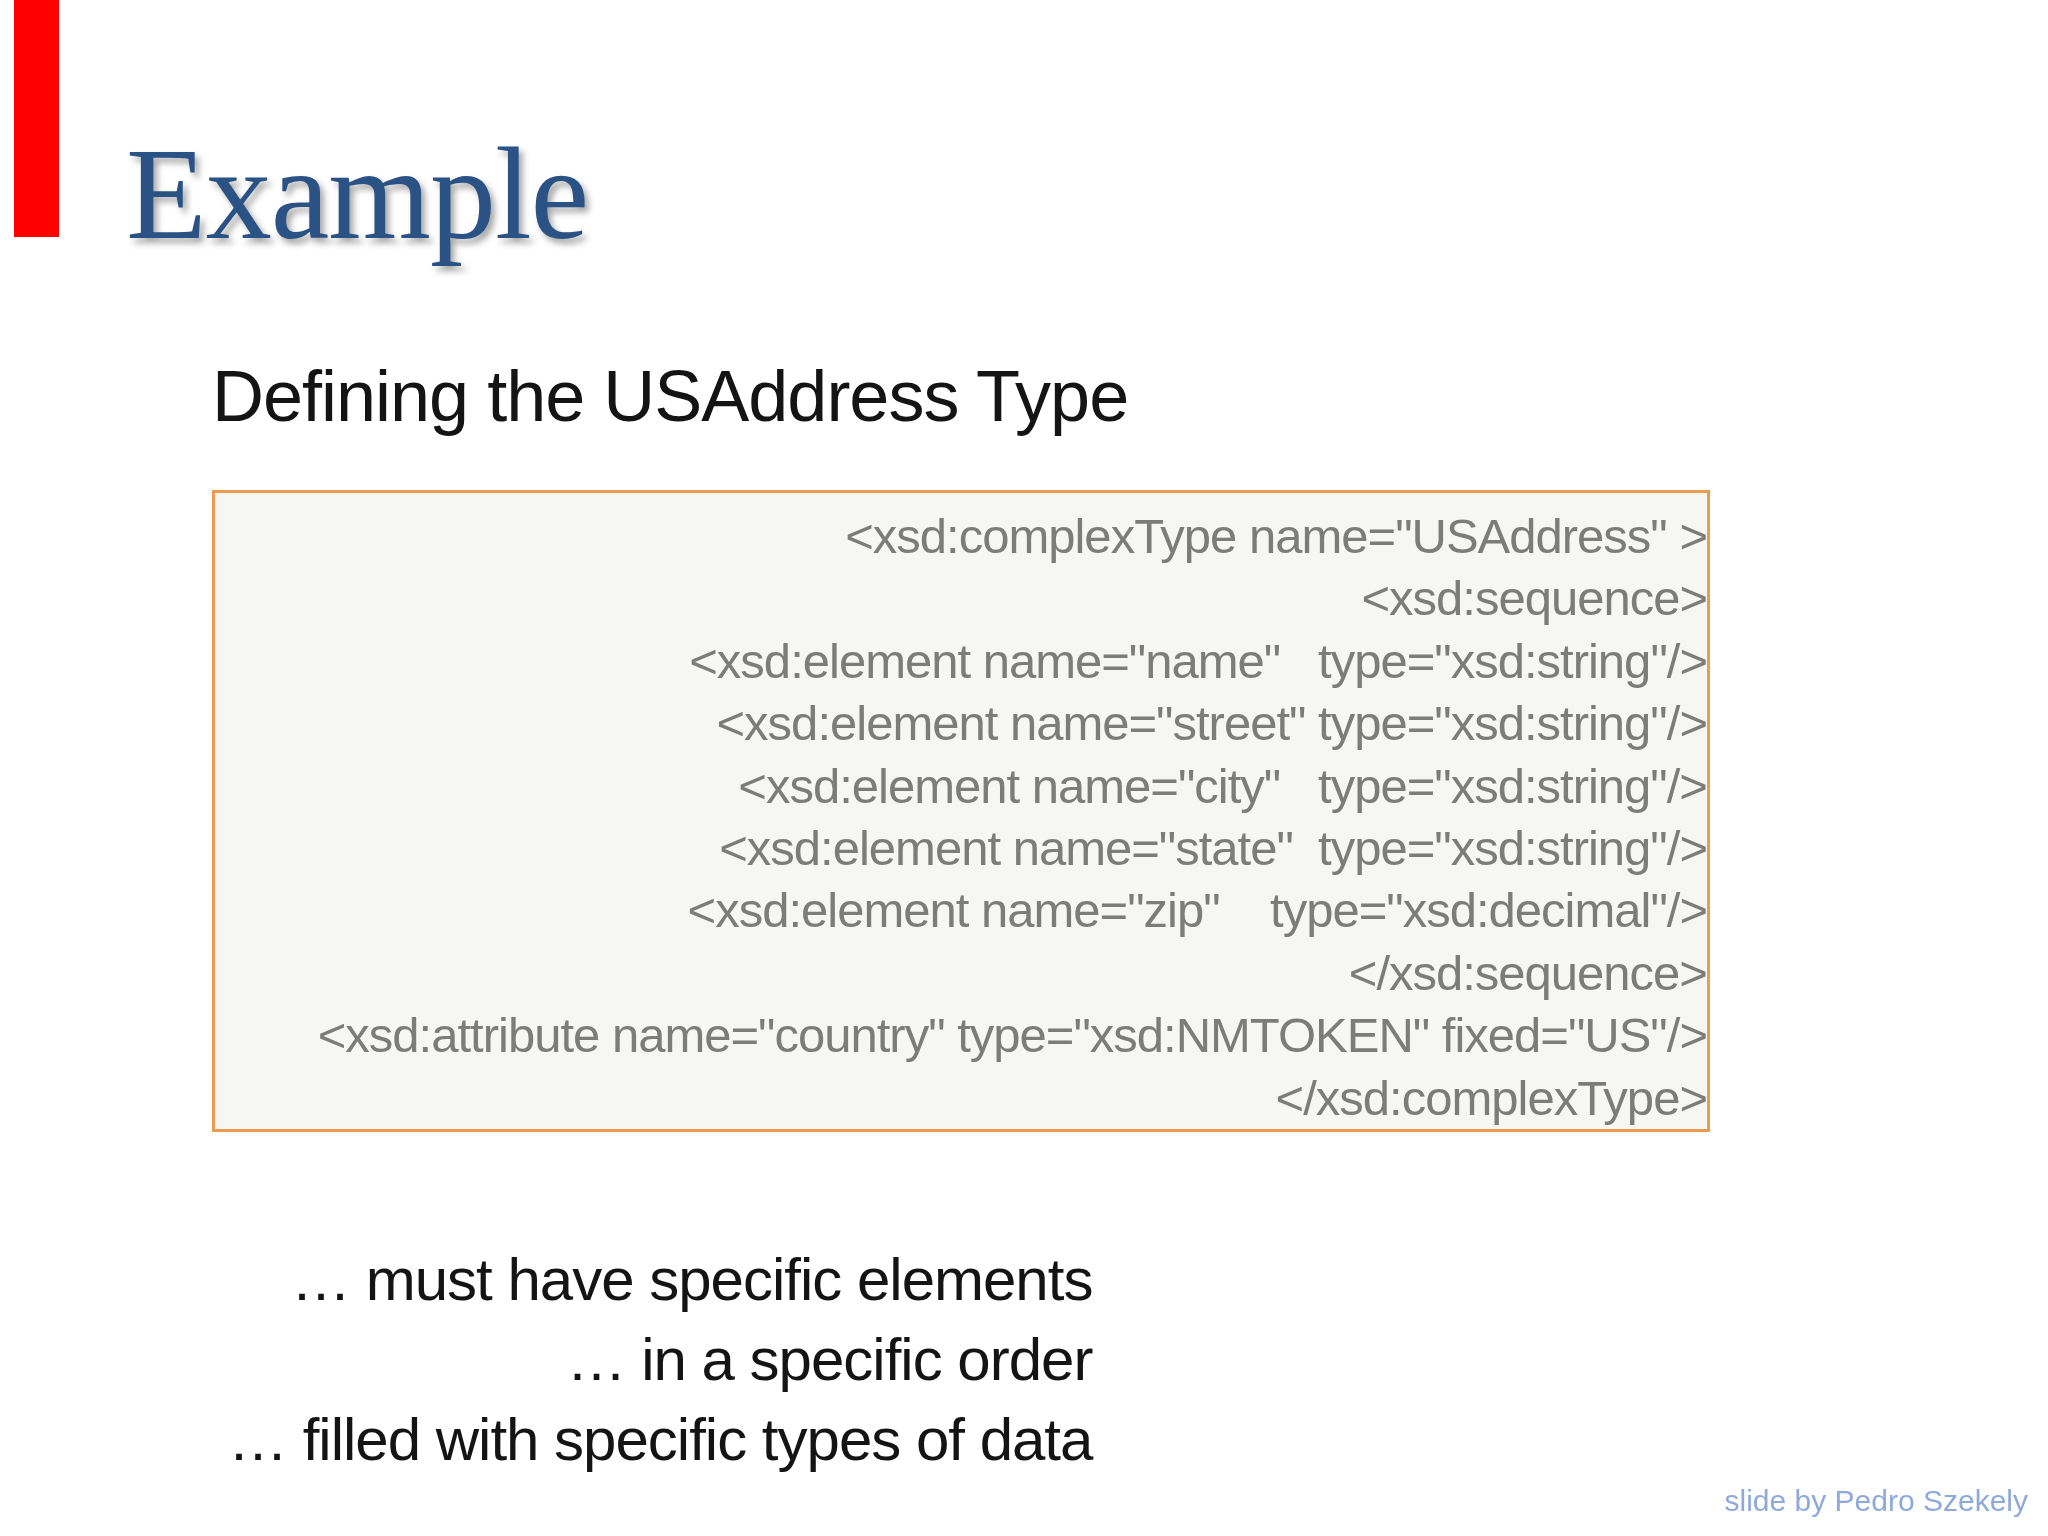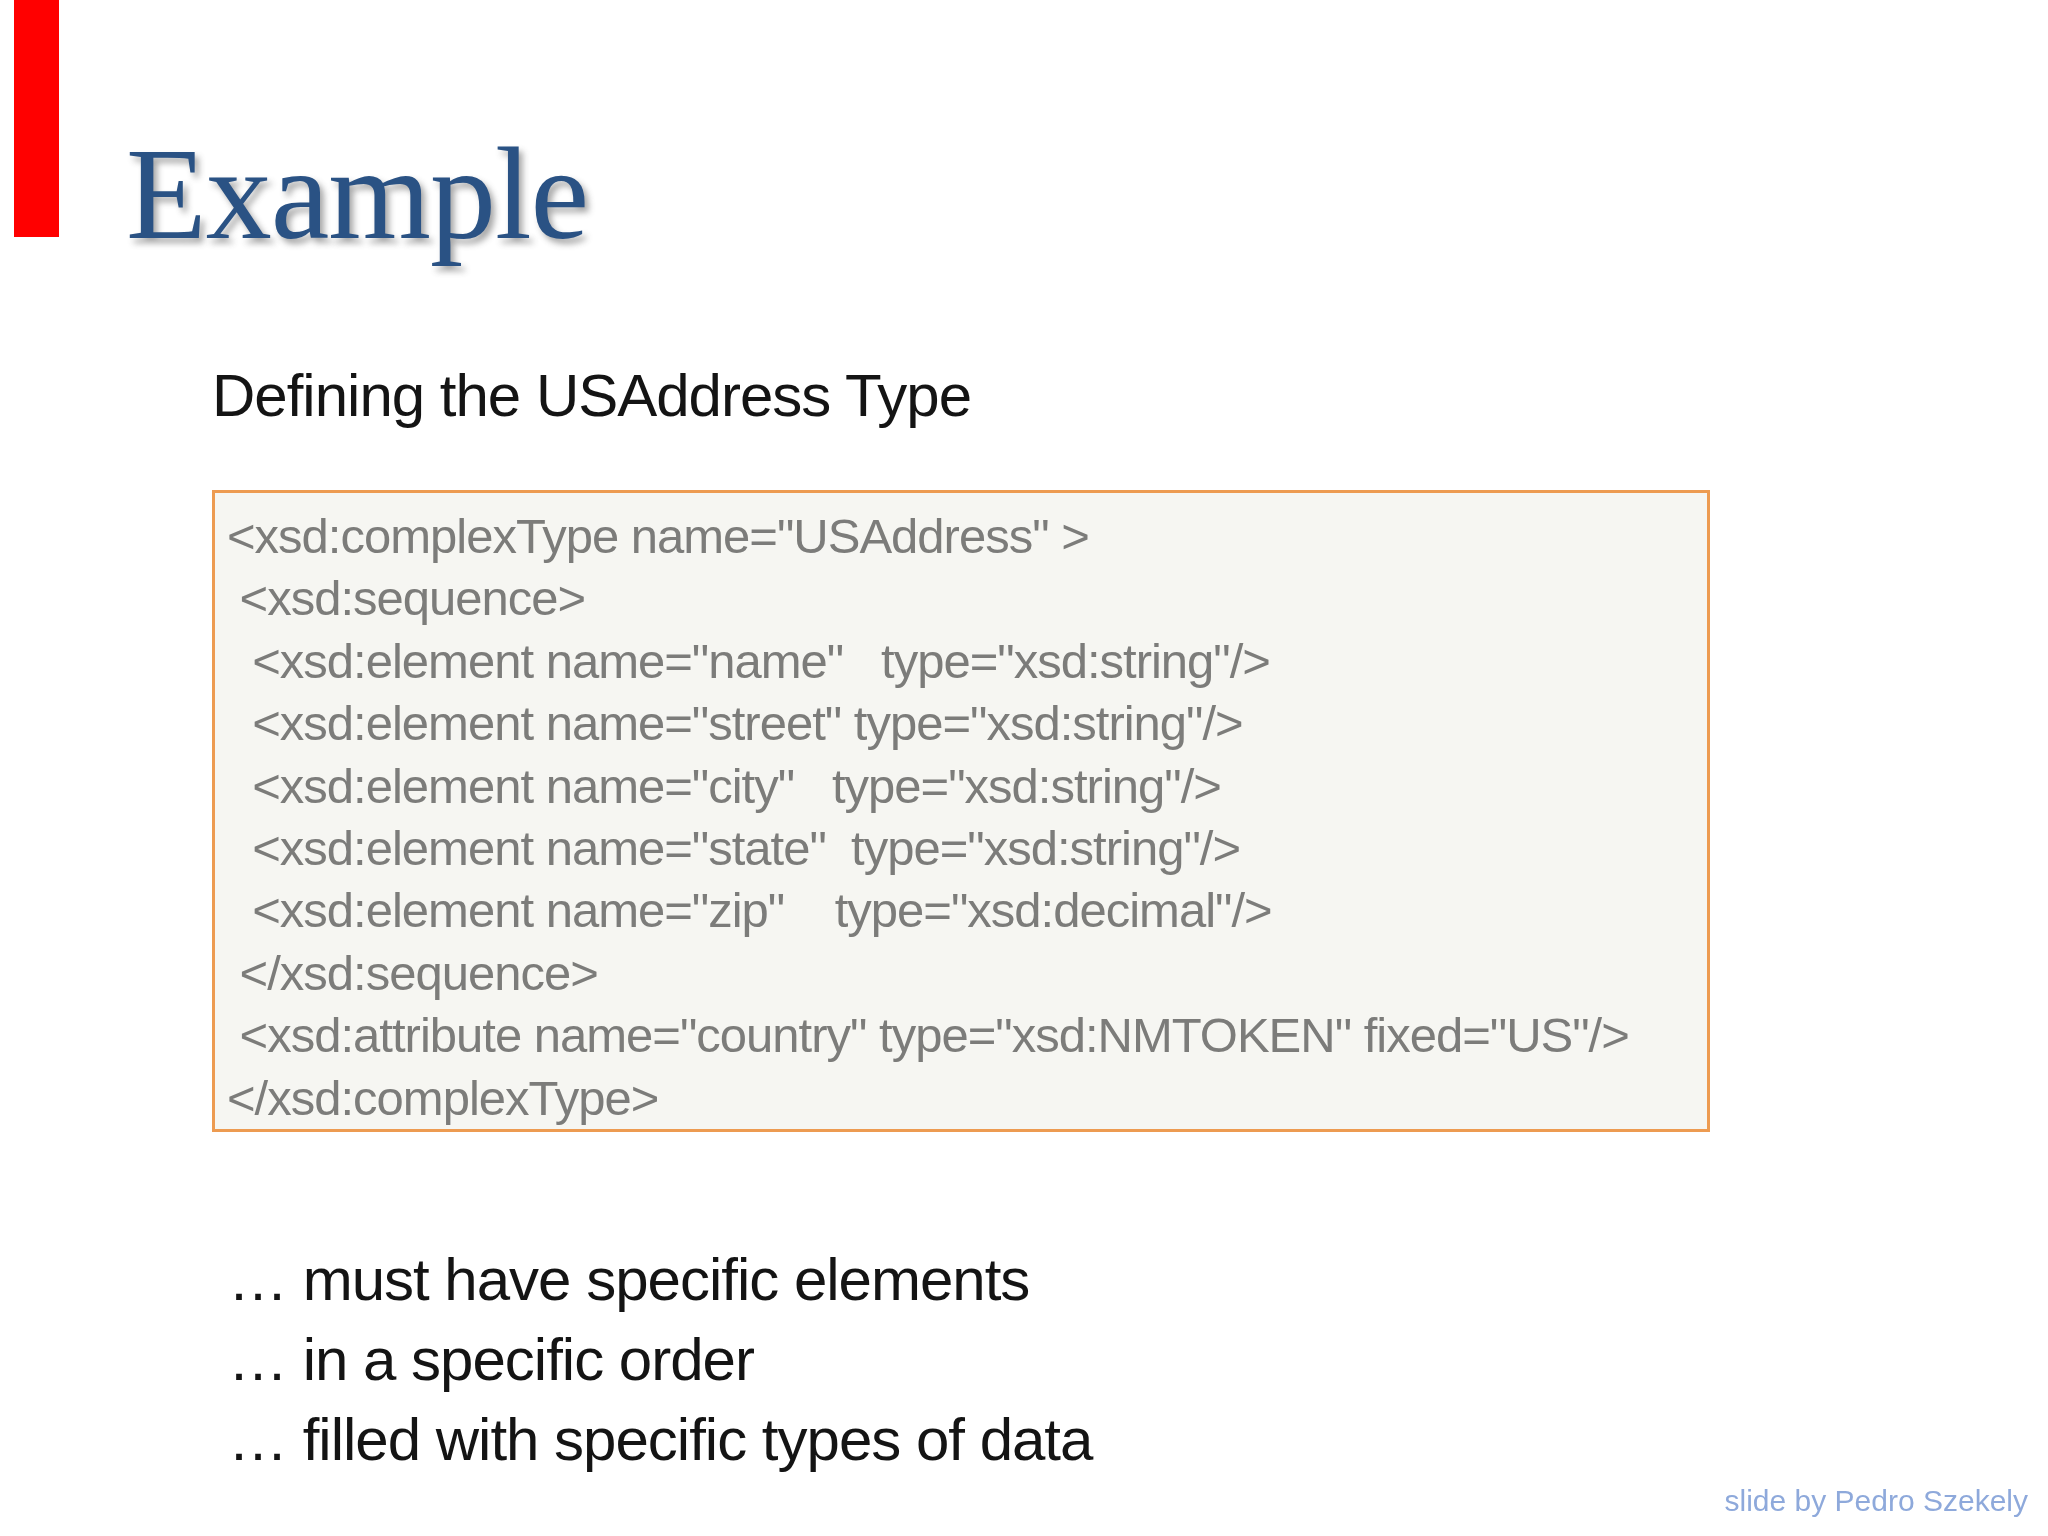--- a/index.html
+++ b/index.html
@@ -3,20 +3,21 @@
 <meta charset="utf-8">
 <style>
   html, body { margin: 0; padding: 0; background: #ffffff; }
   .slide {
     position: relative;
     width: 2048px;
     height: 1536px;
     background: #ffffff;
     overflow: hidden;
     font-family: "Liberation Sans", sans-serif;
+    text-align: right;
   }
   .accent-bar {
     position: absolute;
     left: 14px;
     top: 0;
     width: 45px;
     height: 237px;
     background: var(--color-accent_bar, #ff0000);
   }
   .title {
@@ -29,21 +30,21 @@
     font-size: 132px;
     line-height: 1.15;
     color: var(--color-title, #2a5284);
     text-shadow: 4px 5px 6px rgba(60,60,60,0.45);
     letter-spacing: -1px;
   }
   .subtitle {
     position: absolute;
     left: 212px;
     top: 360px;
-    font-size: 60px;
+    font-size: 72px;
     line-height: 72px;
     color: var(--color-body_text, #141414);
     letter-spacing: -1px;
   }
   .codebox {
     position: absolute;
     left: 212px;
     top: 490px;
     width: 1498px;
     height: 642px;

